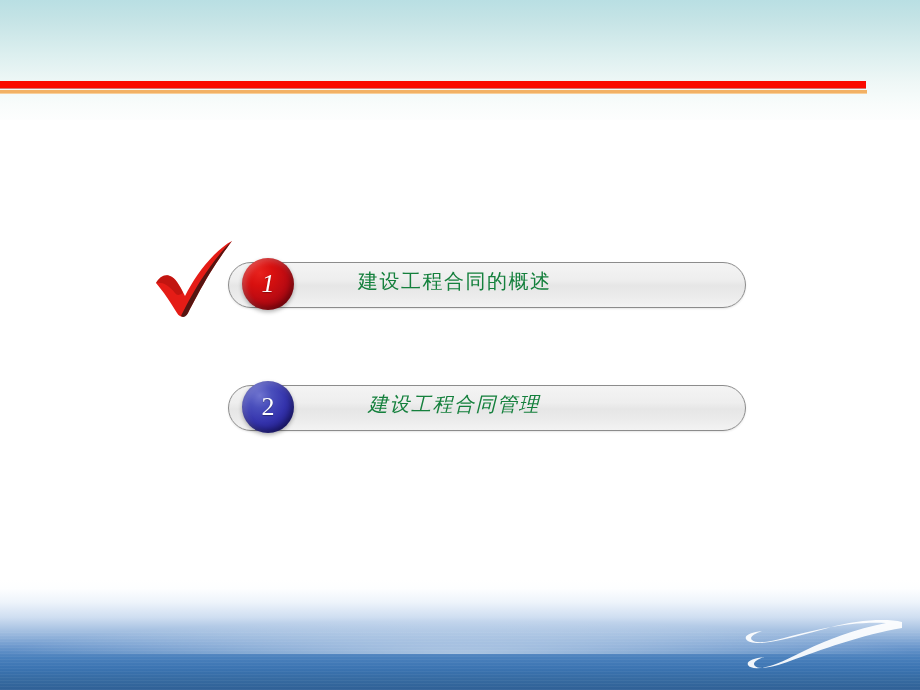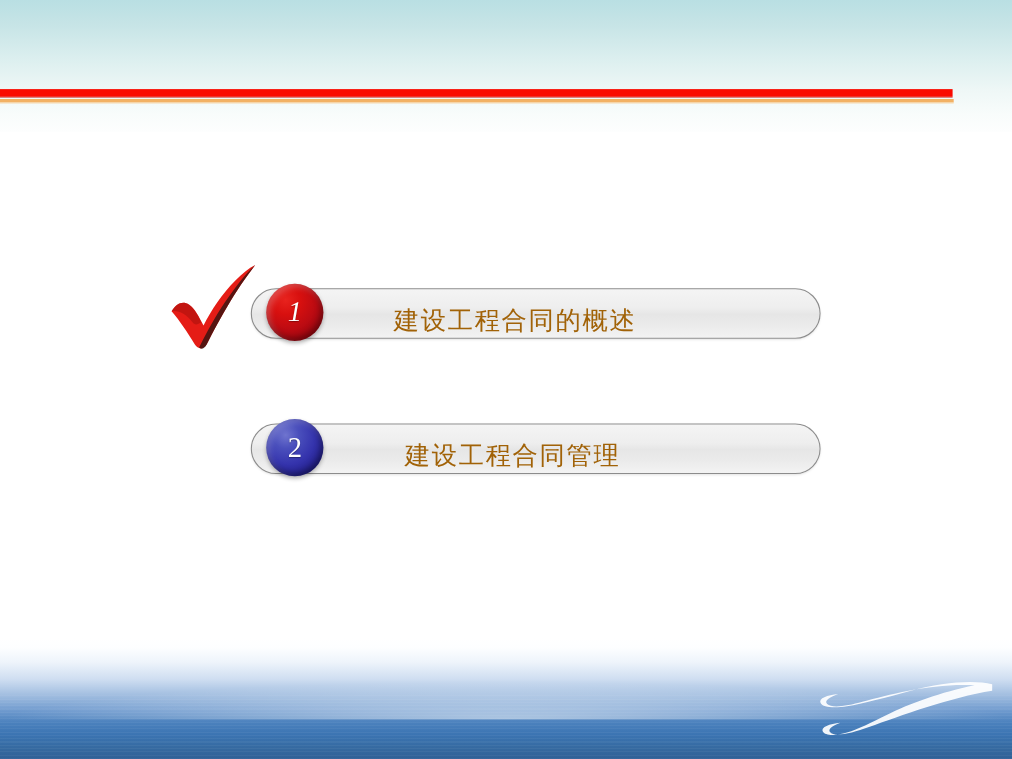--- a/index.html
+++ b/index.html
@@ -158,29 +158,29 @@
                 #eeeeee 38%,
                 #e6e6e6 52%,
                 #ebebeb 75%,
                 #f3f3f3 100%);
     box-shadow: 0 1px 2px rgba(0,0,0,.10);
   }
 
   .pill-label {
     position: absolute;
     left: 130px;
-    top: 11px;
+    top: 0;
     height: 46px;
     line-height: 46px;
-    font-size: 23px;
-    color: #a16207;
+    font-size: 20px;
+    color: #15803d;
     letter-spacing: 1.5px;
     white-space: nowrap;
   }
-  .row-2 .pill-label { left: 140px; }
+  .row-2 .pill-label { left: 140px; font-style: italic; }
 
   .badge {
     position: absolute;
     left: 14px;
     top: 0;
     width: 52px;
     height: 52px;
     border-radius: 50%;
     text-align: center;
     line-height: 52px;

